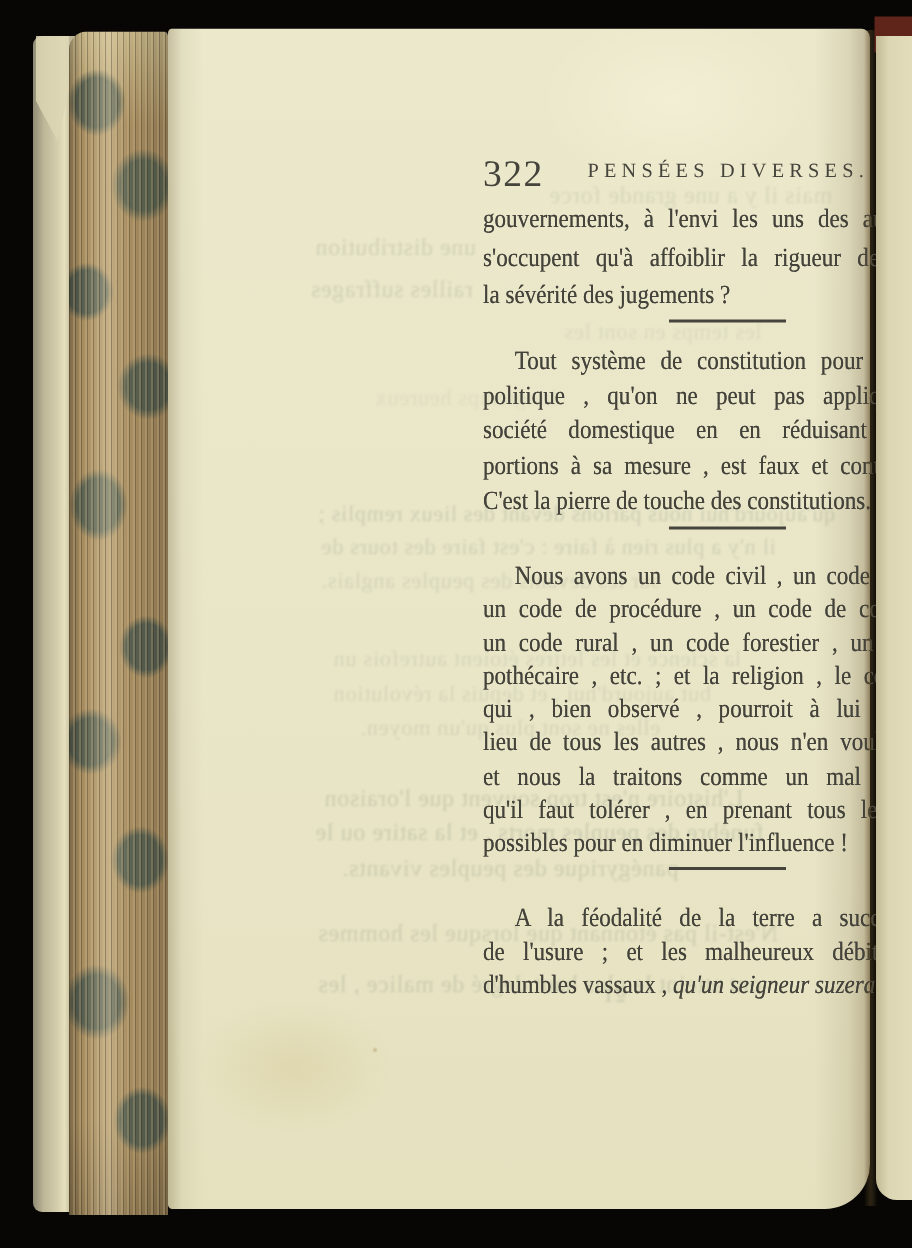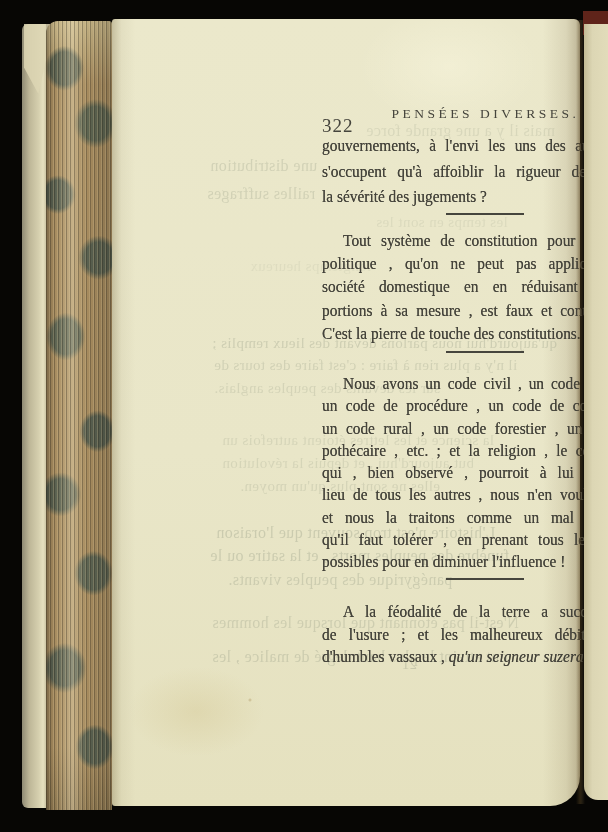--- a/index.html
+++ b/index.html
@@ -47,21 +47,21 @@
     border-radius:0 0 0 14px;
     background:linear-gradient(90deg,#c3bb95 0%,#dcd6b4 35%,#e2dcba 100%);}
 
   
   .ghost-layer{position:absolute;inset:0;}
   .ghost{position:absolute;color:#9aa089;opacity:.30;transform:scaleX(-1);
     filter:blur(.6px);white-space:nowrap;letter-spacing:.4px;}
 
   
   .header{position:absolute;left:210px;top:84px;width:327px;height:22px;color:#45443c;}
-  .pagenum{position:absolute;left:0;top:12px;font-size:19px;letter-spacing:1px;}
+  .pagenum{position:absolute;left:0;top:0;font-size:25px;letter-spacing:1px;}
   .runhead{position:absolute;left:0;top:3px;width:100%;text-align:center;
     font-size:13.5px;letter-spacing:3.5px;}
   .text-block{position:absolute;inset:0;}
   .para{position:absolute;left:210px;width:372px;transform:scaleX(0.879);
     transform-origin:0 0;color:#44433b;font-size:17.5px;
     text-shadow:0 0 .4px rgba(62,60,50,.85);}
   .line{text-align:left;}
   .line.j{text-align:justify;text-align-last:justify;}
   .line.ind{text-indent:24px;}
   .it{font-style:italic;}

